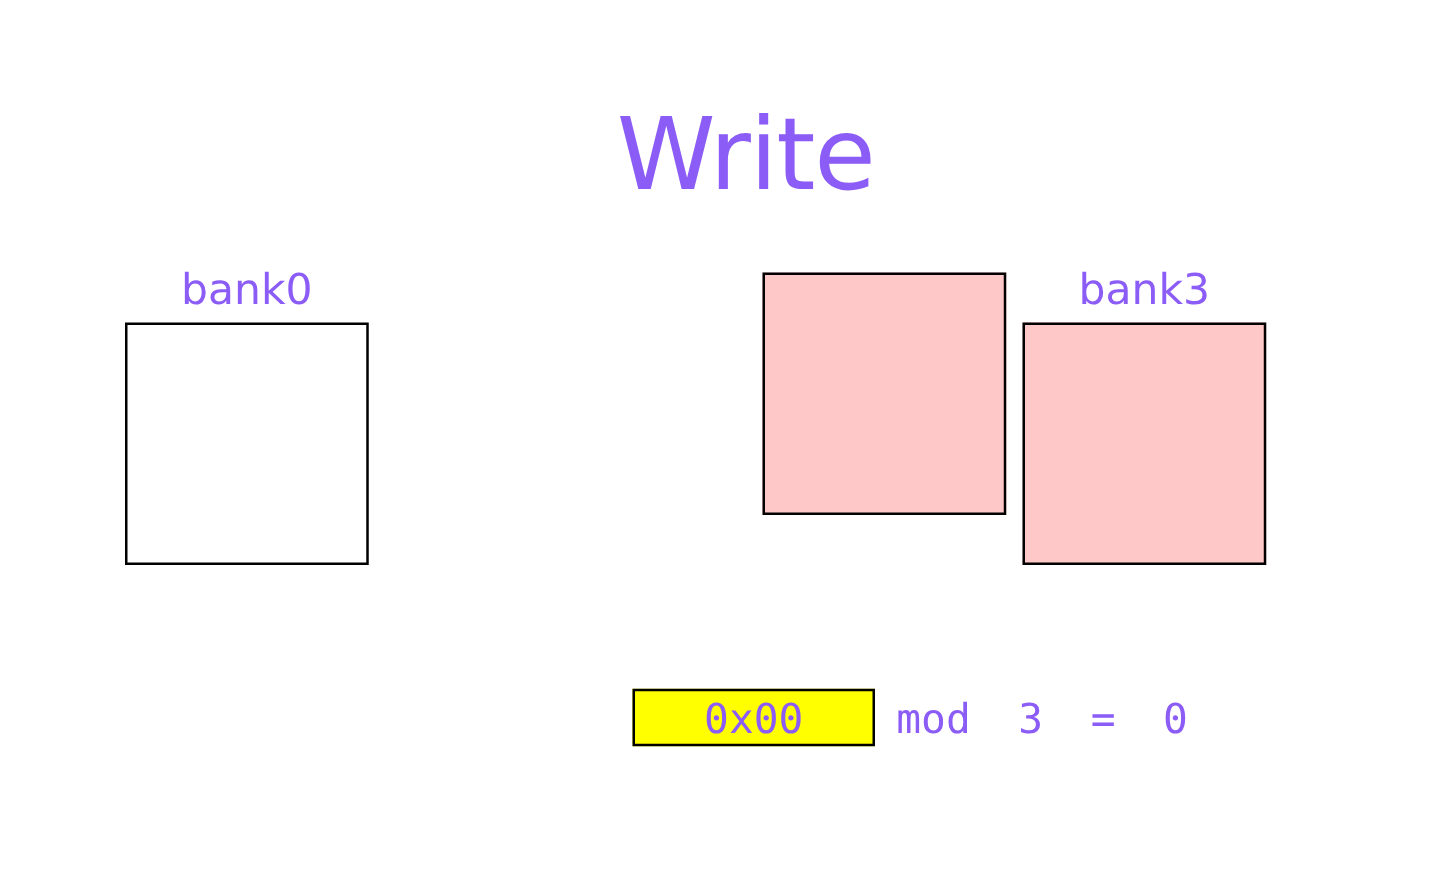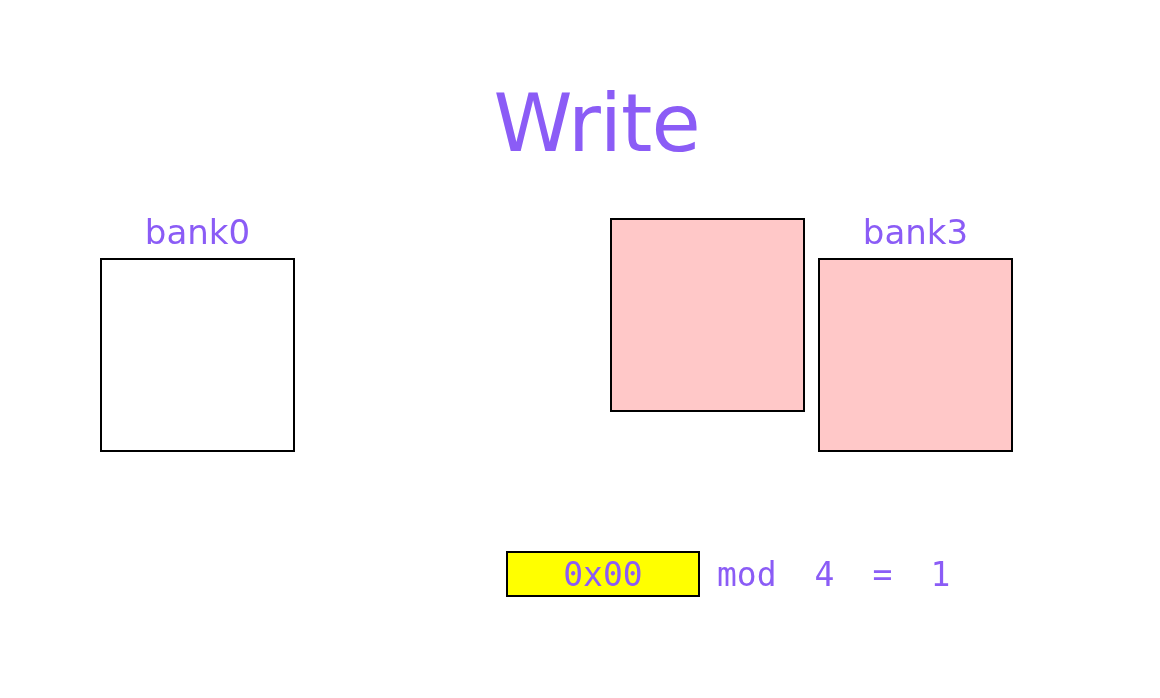--- a/index.html
+++ b/index.html
@@ -98,16 +98,16 @@
 
   <div class="bank bank3">
     <div class="bank-label">bank3</div>
     <div class="bank-box" style="background: rgb(255, 200, 200); border-color: rgb(0, 0, 0);"></div>
   </div>
 
   <div class="address-row">
     <div class="address-box" style="background: rgb(255, 255, 0); border-color: rgb(0, 0, 0);">
       <span>0x00</span>
     </div>
-    <div class="mod-expression">mod 4 = 1</div>
+    <div class="mod-expression">mod 3 = 0</div>
   </div>
 
 </div>
 
 </body></html>

